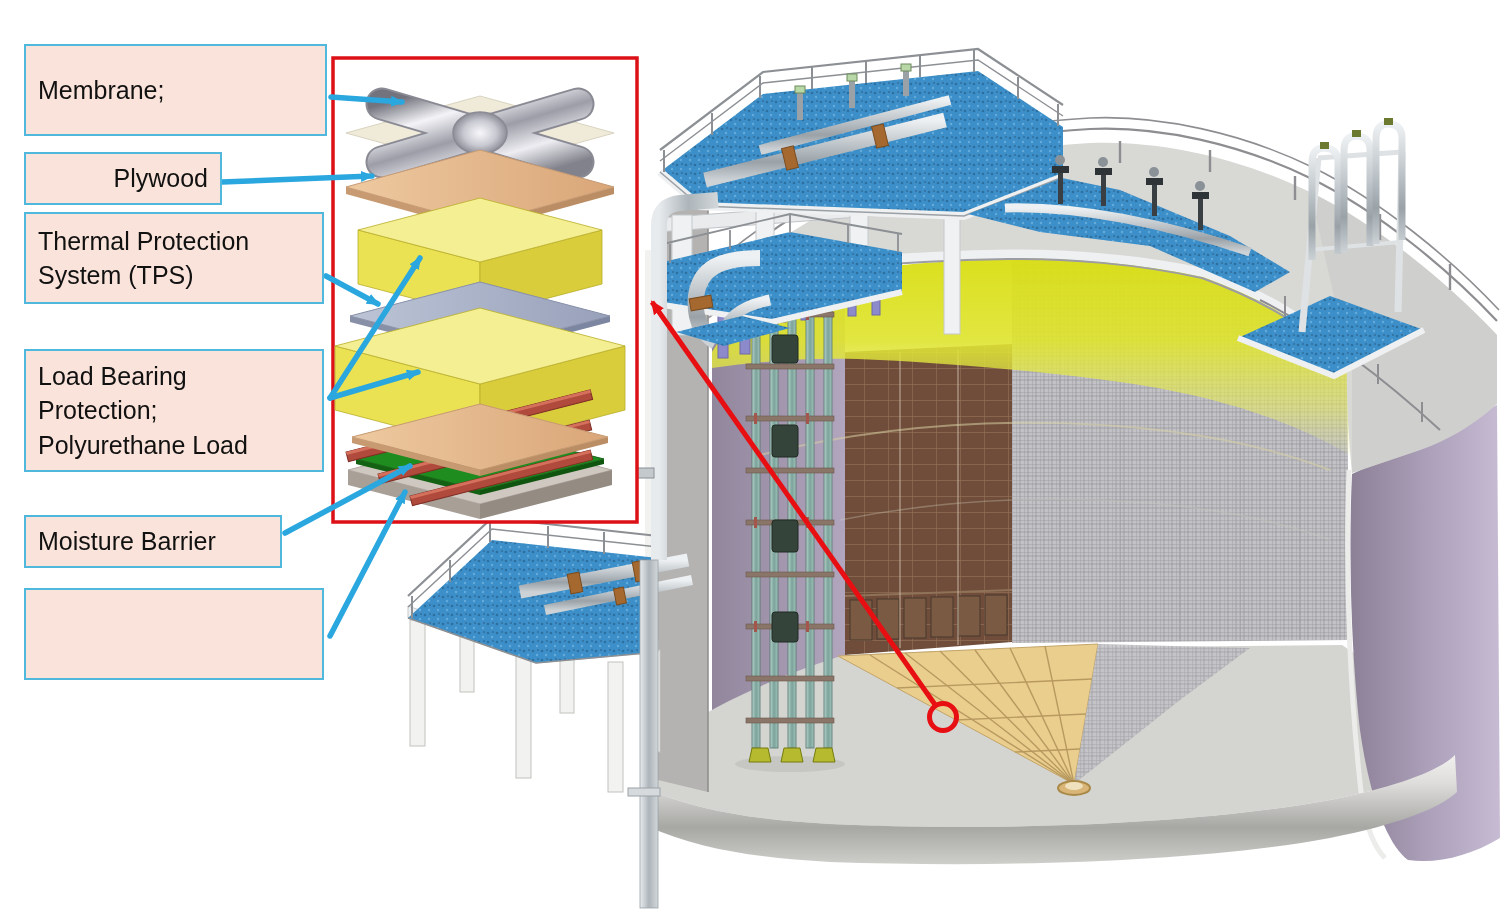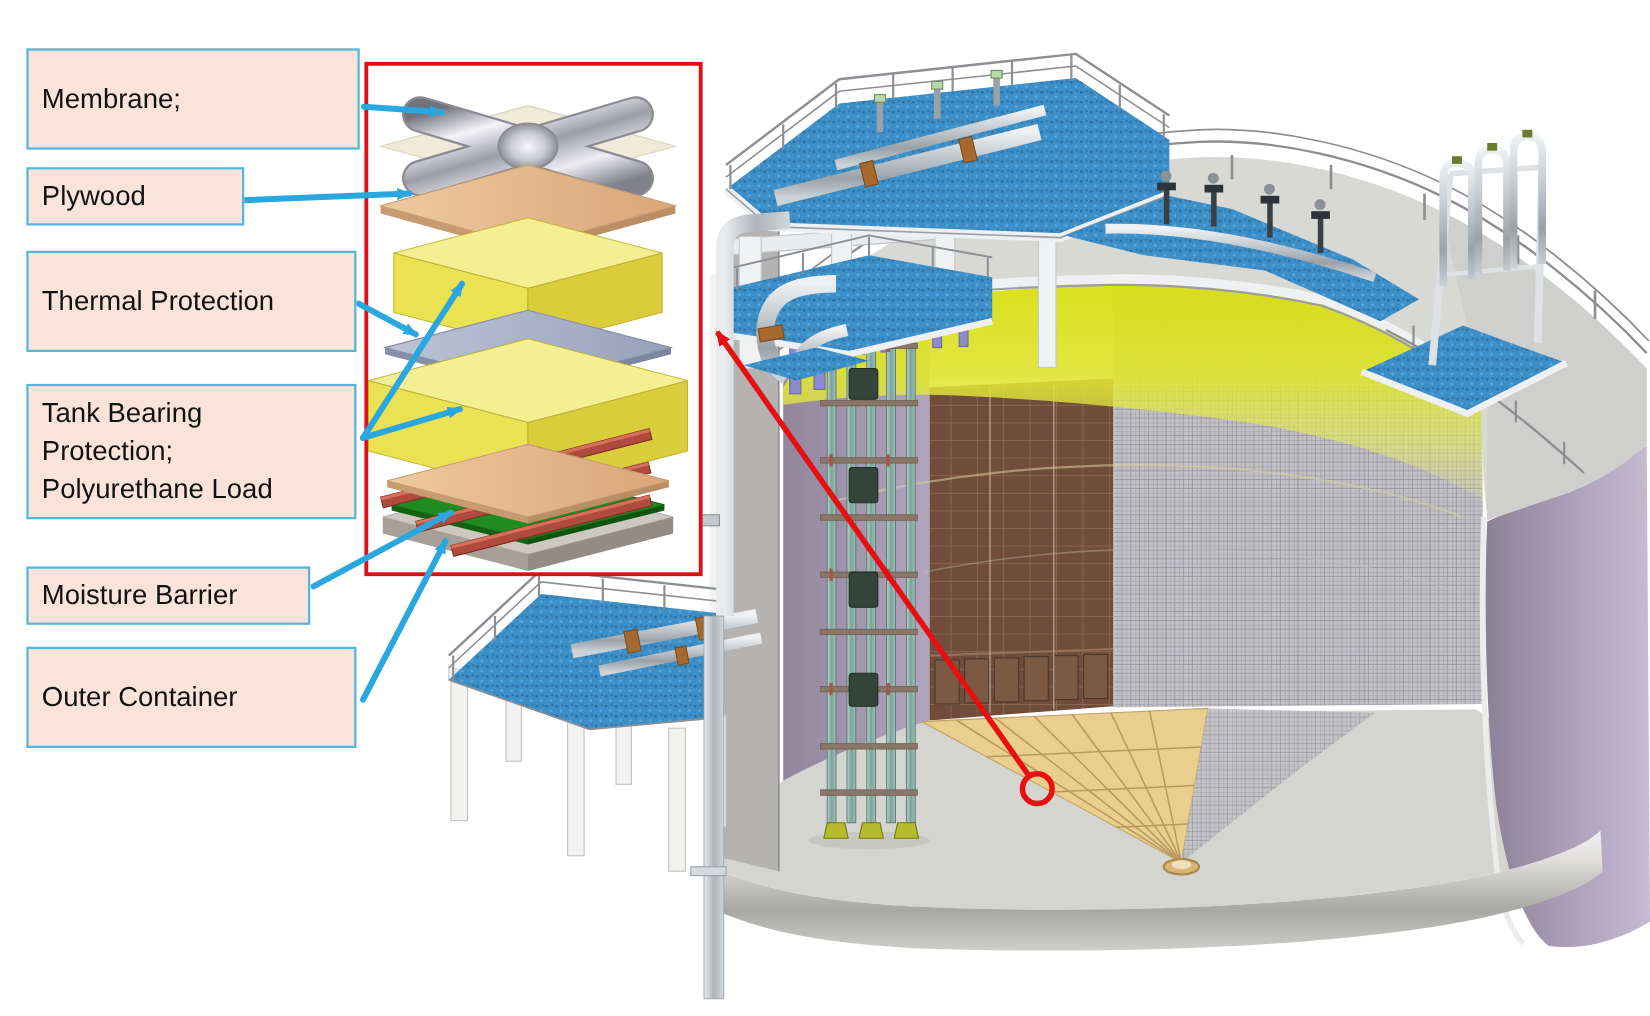--- a/index.html
+++ b/index.html
@@ -486,31 +486,31 @@
     <line x1="330" y1="398" x2="420" y2="258" marker-end="url(#arrB)"></line>
     <line x1="330" y1="398" x2="418" y2="372" marker-end="url(#arrB)"></line>
     <line x1="285" y1="533" x2="410" y2="466" marker-end="url(#arrB)"></line>
     <line x1="330" y1="636" x2="405" y2="492" marker-end="url(#arrB)"></line>
   </g>
 </svg>
 
   <div class="callout" style="left:24px;top:44px;width:303px;height:92px;">
     <span>Membrane;</span>
   </div>
-  <div class="callout" style="left:24px;top:152px;width:198px;height:53px;">
+  <div class="callout" style="left:24px;top:152px;width:198px;height:53px;text-align:right;">
     <span>Plywood</span>
   </div>
-  <div class="callout" style="left:24px;top:228px;width:300px;height:92px;">
+  <div class="callout" style="left:24px;top:212px;width:300px;height:92px;">
     <span>Thermal Protection</span>
+    <span>System (TPS)</span>
   </div>
   <div class="callout" style="left:24px;top:349px;width:300px;height:123px;">
-    <span>Tank Bearing</span>
+    <span>Load Bearing</span>
     <span>Protection;</span>
     <span>Polyurethane Load</span>
   </div>
   <div class="callout" style="left:24px;top:515px;width:258px;height:53px;justify-content:center;">
     <span>Moisture Barrier</span>
   </div>
   <div class="callout" style="left:24px;top:588px;width:300px;height:92px;">
-    <span>Outer Container</span>
   </div>
 
 </div>
 
 </body></html>

